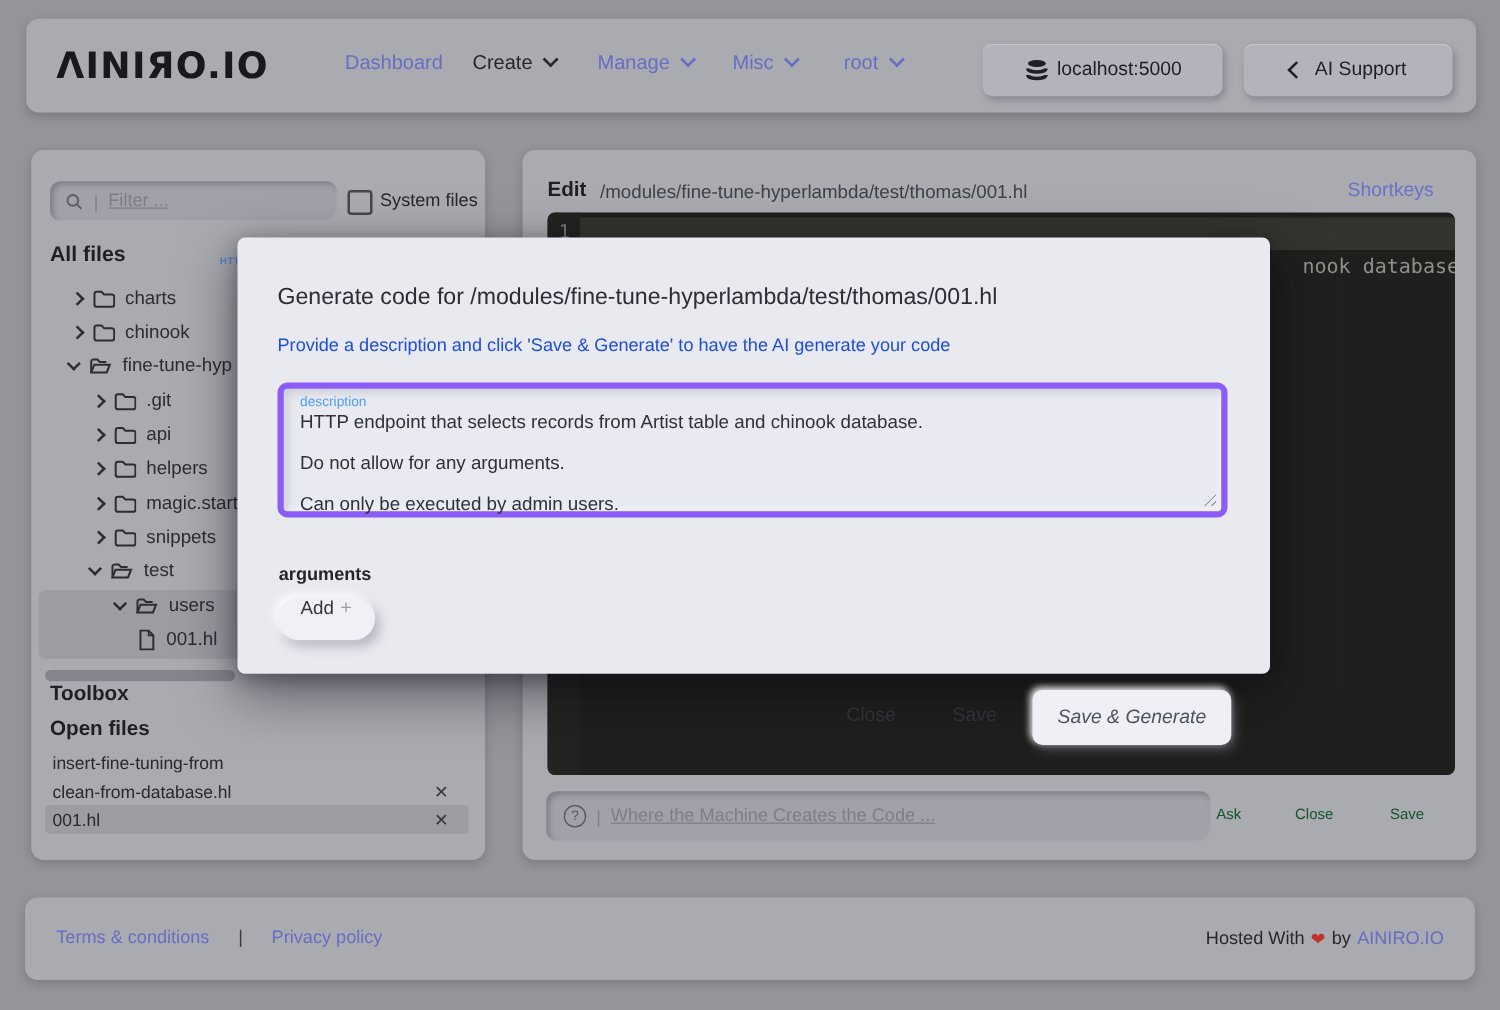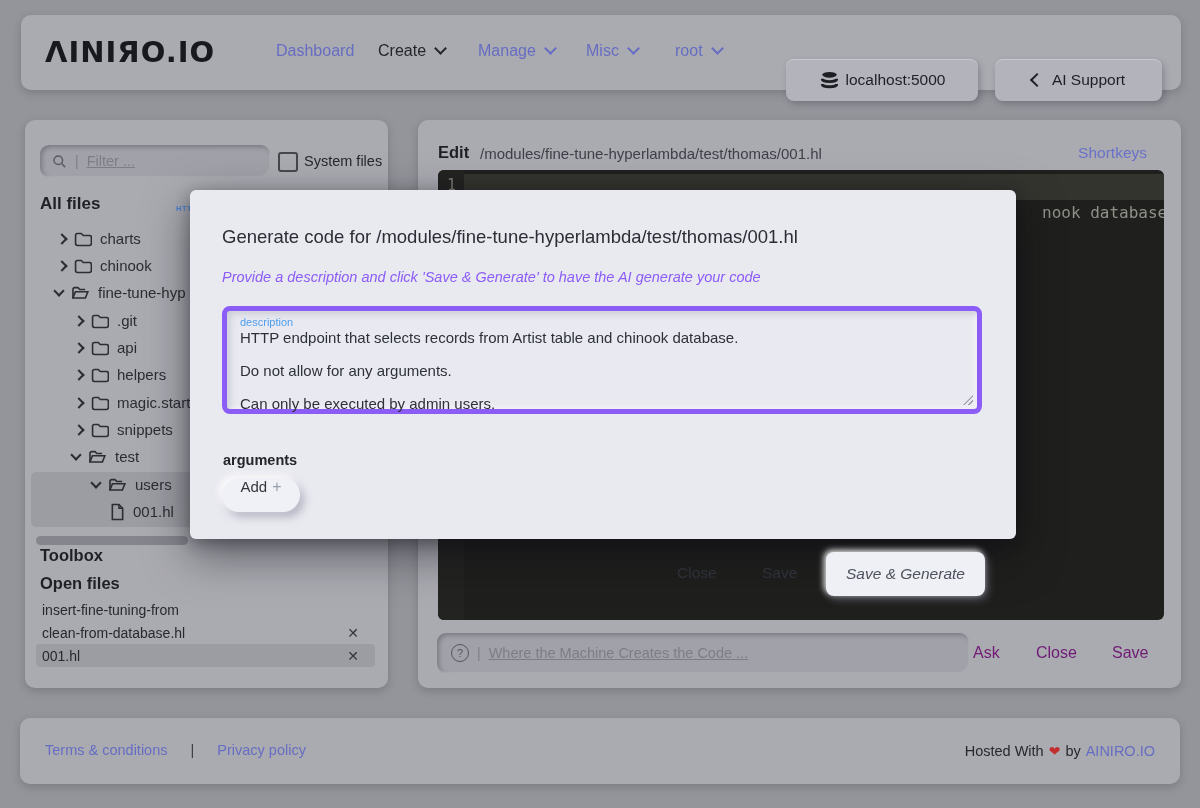--- a/index.html
+++ b/index.html
@@ -11,21 +11,21 @@
   #navbar{left:21px;top:15px;width:1160px;height:75px;}
   .nav-logo{position:absolute;left:24px;top:20px;font-family:"DejaVu Sans",sans-serif;
             font-weight:bold;font-size:29px;letter-spacing:1px;color:#17191e;cursor:pointer;}
   .nav-link{position:absolute;top:27px;font-size:16px;color:#666dc2;cursor:pointer;white-space:nowrap;}
   .nav-link.dark{color:#24262c;}
   .caret{display:inline-block;width:7px;height:7px;border-right:2px solid currentColor;
          border-bottom:2px solid currentColor;transform:rotate(45deg);margin-left:10px;margin-bottom:3px;}
   .nav-btn{position:absolute;top:20px;height:42px;background:#b3b4bb;border-radius:8px;
            box-shadow:inset 0 1px 0 rgba(255,255,255,.28),2px 3px 6px rgba(40,40,55,.28);
            display:flex;align-items:center;justify-content:center;gap:6px;
-           font-size:15.5px;color:#1d1f25;cursor:pointer;margin-top:24px;}
+           font-size:15.5px;color:#1d1f25;cursor:pointer;}
   .chev-left{display:inline-block;width:8px;height:8px;border-right:2.2px solid #1d1f25;
              border-bottom:2.2px solid #1d1f25;transform:rotate(135deg);margin-right:4px;}
 
   
   #sidebar{left:25px;top:120px;width:363px;height:568px;}
   .inset-input{position:absolute;background:#a1a2a9;border-radius:9px;
                box-shadow:inset 2px 2px 5px rgba(25,25,35,.30),inset -1px -1px 2px rgba(255,255,255,.22);
                display:flex;align-items:center;gap:8px;cursor:text;}
   .pipe{color:#7e8089;font-size:14px;}
   .ph{color:#7c7e87;font-size:14.5px;white-space:nowrap;text-decoration:underline;}
@@ -59,27 +59,27 @@
   .editor{position:absolute;left:20px;top:50px;width:726px;height:450px;background:#1f1f1d;
           border-radius:6px;overflow:hidden;cursor:text;}
   .gutter{position:absolute;left:0;top:0;width:26px;height:100%;background:#232321;}
   .lnum{position:absolute;left:9px;top:6px;font-family:"DejaVu Sans Mono",monospace;font-size:15px;color:#7c7c75;}
   .activeline{position:absolute;left:26px;right:0;top:4px;height:26px;background:#34342f;}
   .codefrag{position:absolute;left:604px;top:33px;font-family:"DejaVu Sans Mono",monospace;
             font-size:16px;color:#90908a;white-space:nowrap;}
   #prompt-box{left:19px;top:513px;width:518px;height:40px;padding-left:14px;}
   .qicon{width:16px;height:16px;border:1.5px solid #55575e;border-radius:50%;color:#55575e;
          font-size:11px;display:flex;align-items:center;justify-content:center;flex:none;}
-  .maction{position:absolute;top:524px;font-size:16px;font-weight:500;color:#701a75;cursor:pointer;}
+  .maction{position:absolute;top:524px;font-size:12px;font-weight:500;color:#14532d;cursor:pointer;}
 
   
   #modal{position:absolute;left:190px;top:190px;width:826px;height:349px;background:#e9e9f0;
          border-radius:6px;box-shadow:0 15px 45px rgba(12,12,22,.5),0 4px 15px rgba(12,12,22,.32);z-index:50;}
   .m-title{position:absolute;left:32px;top:36px;font-size:18.5px;font-weight:500;color:#2b2e35;white-space:nowrap;}
-  .m-sub{position:absolute;left:32px;top:79px;font-size:14.5px;color:#8b5cf6;white-space:nowrap;font-style:italic;}
+  .m-sub{position:absolute;left:32px;top:79px;font-size:14.5px;color:#1d4ed8;white-space:nowrap;}
   .m-field{position:absolute;left:32px;top:116px;width:760px;height:108px;background:#e9eaf1;
            border:5px solid #8b5cf6;border-radius:8px;box-sizing:border-box;
            box-shadow:inset 3px 3px 7px rgba(122,124,142,.28),inset -2px -2px 5px rgba(255,255,255,.7);cursor:text;}
   .m-field-label{position:absolute;left:13px;top:5px;font-size:11px;color:#4f9ded;}
   .m-field-text{position:absolute;left:13px;right:20px;top:19px;font-size:15px;line-height:16.5px;
                 color:#2e3138;white-space:pre-wrap;}
   .resize-handle{position:absolute;right:4px;bottom:4px;width:10px;height:10px;cursor:nwse-resize;
                  clip-path:polygon(100% 0,100% 100%,0 100%);
                  background:repeating-linear-gradient(135deg,transparent 0 2.5px,#9a9da8 2.5px 4px);}
   .m-args{position:absolute;left:33px;top:262px;font-size:14.5px;font-weight:bold;color:#24262c;}

